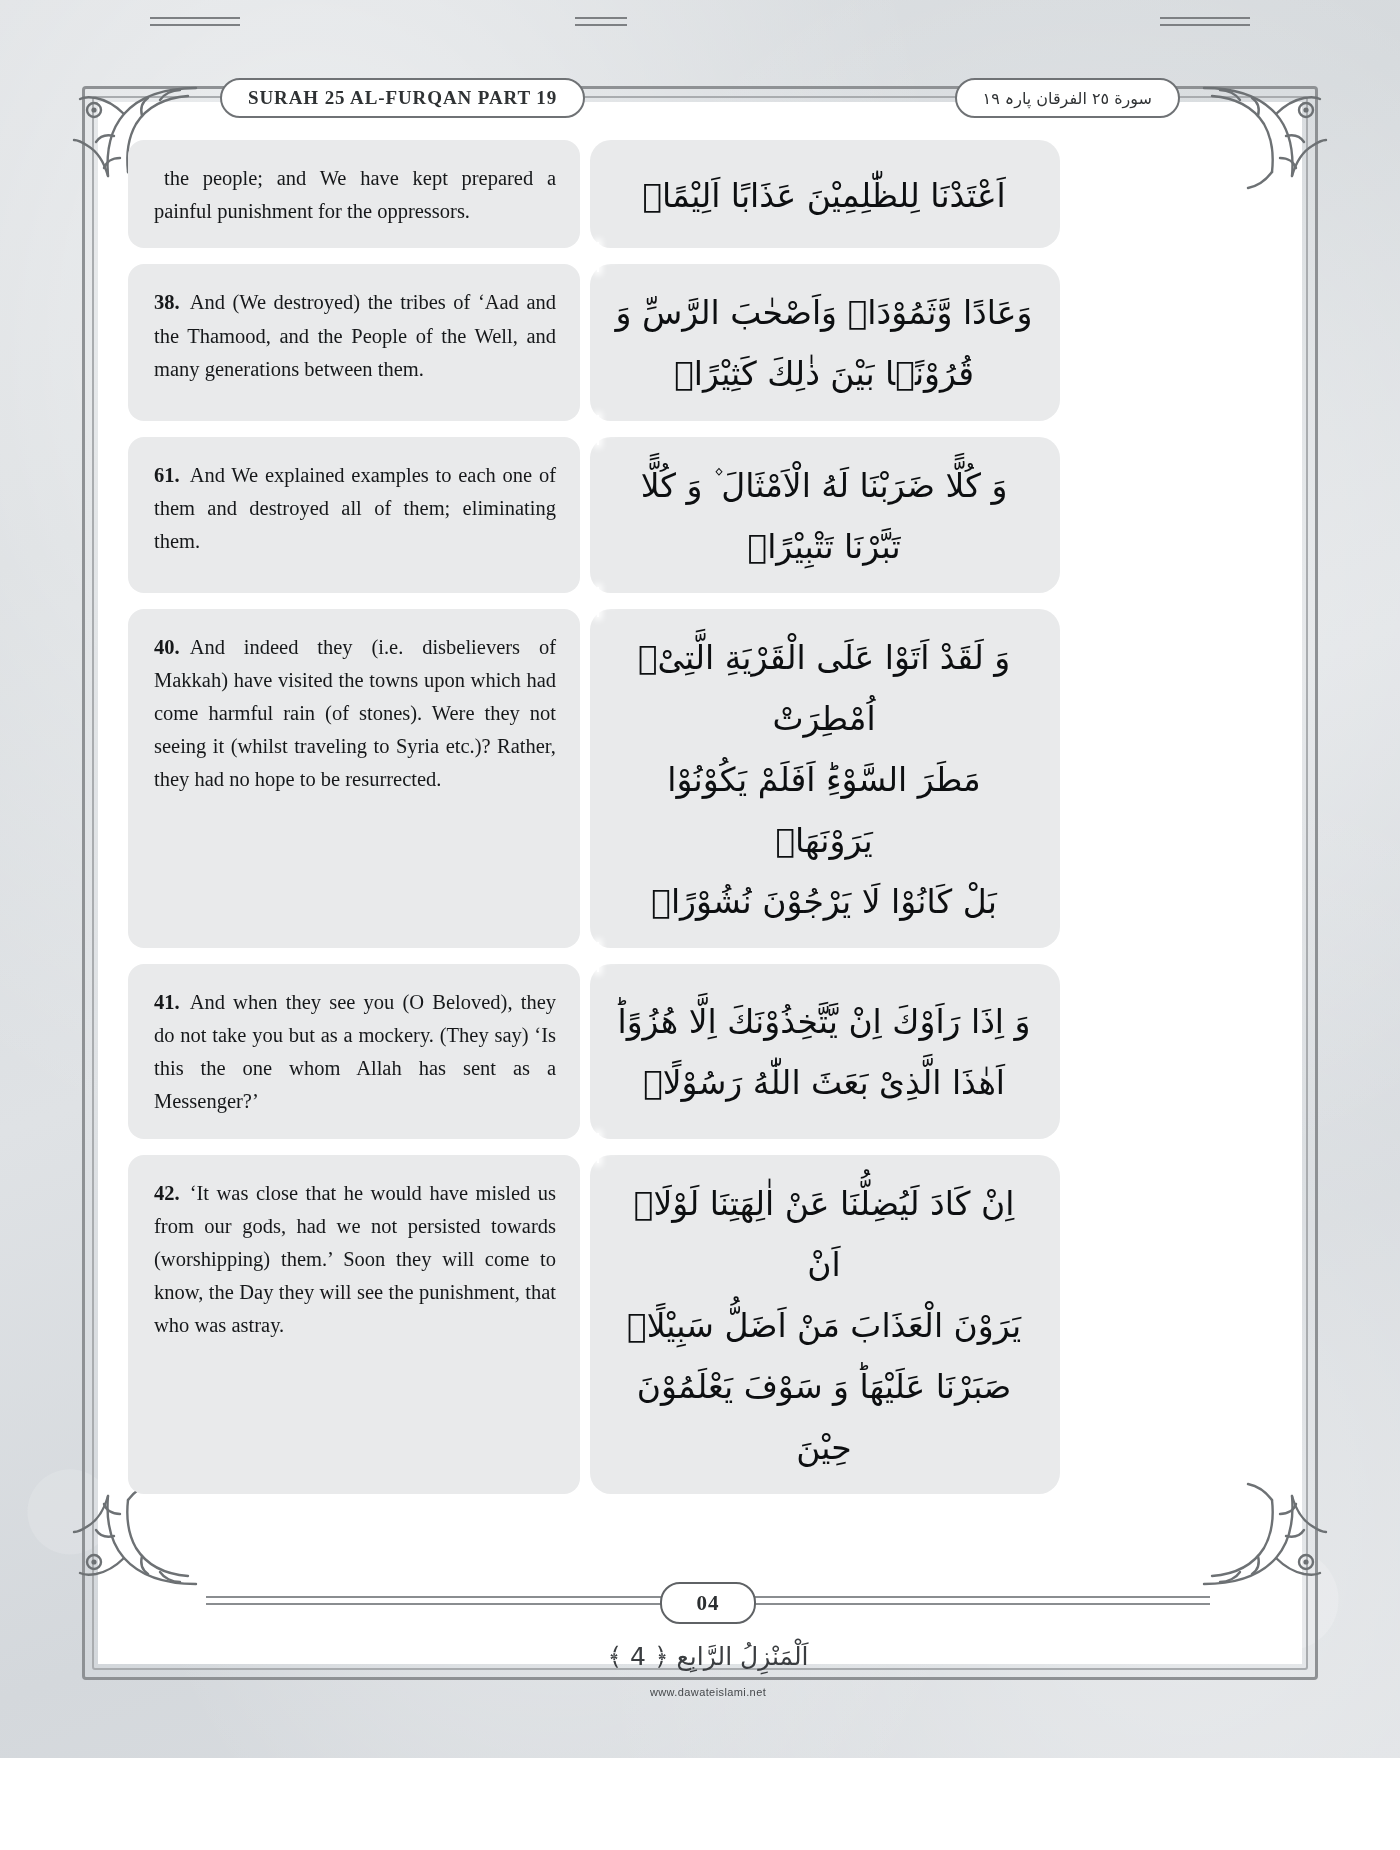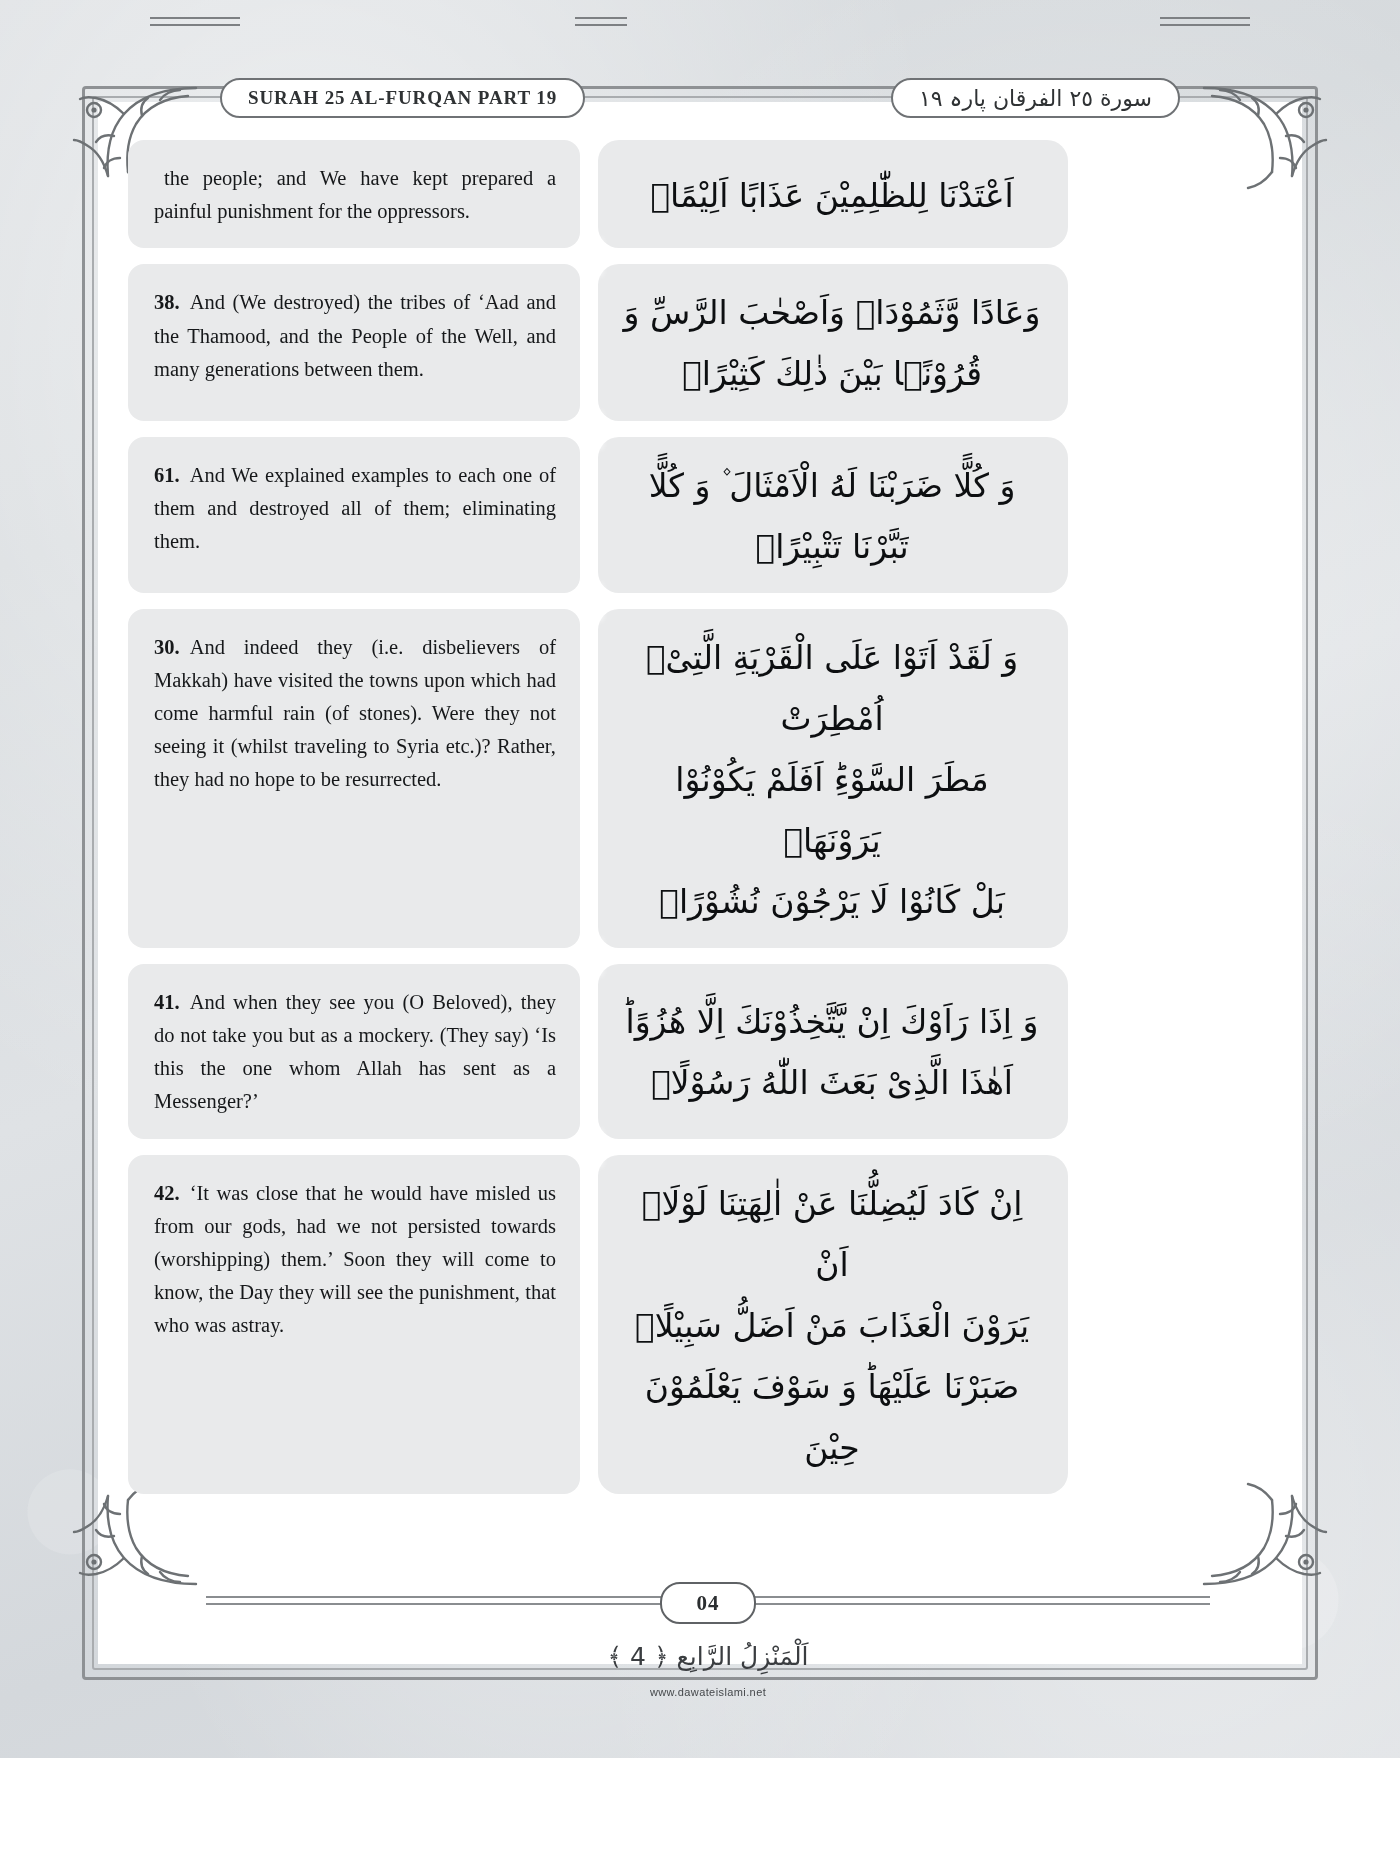--- a/index.html
+++ b/index.html
@@ -107,21 +107,21 @@
   .header-title {
     font-family: "Liberation Serif", "DejaVu Serif", serif;
     font-size: 19px;
     font-weight: bold;
     letter-spacing: .9px;
     color: #2f3234;
     white-space: nowrap;
   }
   .header-title-ar {
     font-family: "DejaVu Sans", sans-serif;
-    font-size: 22px;
+    font-size: 16px;
     color: #2f3234;
     white-space: nowrap;
     direction: rtl;
   }
 
   
   .rule-pair {
     position: absolute;
     height: 9px;
     top: 17px;
@@ -141,21 +141,21 @@
 
   
   .content {
     position: absolute;
     left: 128px; top: 140px;
     width: 1150px;
   }
 
   .verse-row {
     display: flex;
-    gap: 18px;
+    gap: 10px;
     margin-bottom: 16px;
     position: relative;
   }
 
   .panel {
     background: #e9eaeb;
     border-radius: 16px;
     box-sizing: border-box;
   }
 
@@ -387,21 +387,21 @@
       </div>
       <div class="panel panel-ar">
         <div class="ar-line">وَ كُلًّا ضَرَبْنَا لَهُ الْاَمْثَالَ ۫ وَ كُلًّا</div>
         <div class="ar-line">تَبَّرْنَا تَتْبِیْرًا۠</div>
       </div>
     </div>
 
     <div class="verse-row">
       <div class="sparkle"></div>
       <div class="panel panel-en">
-        <span class="verse-num">30.</span><span>And indeed they (i.e. disbelievers of Makkah) have visited the towns upon which had come harmful rain (of stones). Were they not seeing it (whilst traveling to Syria etc.)? Rather, they had no hope to be resurrected.</span>
+        <span class="verse-num">40.</span><span>And indeed they (i.e. disbelievers of Makkah) have visited the towns upon which had come harmful rain (of stones). Were they not seeing it (whilst traveling to Syria etc.)? Rather, they had no hope to be resurrected.</span>
       </div>
       <div class="panel panel-ar">
         <div class="ar-line">وَ لَقَدْ اَتَوْا عَلَى الْقَرْیَةِ الَّتِیْۤ اُمْطِرَتْ</div>
         <div class="ar-line">مَطَرَ السَّوْءِؕ اَفَلَمْ یَكُوْنُوْا یَرَوْنَهَاۚ</div>
         <div class="ar-line">بَلْ كَانُوْا لَا یَرْجُوْنَ نُشُوْرًا۠</div>
       </div>
     </div>
 
     <div class="verse-row">
       <div class="sparkle"></div>

